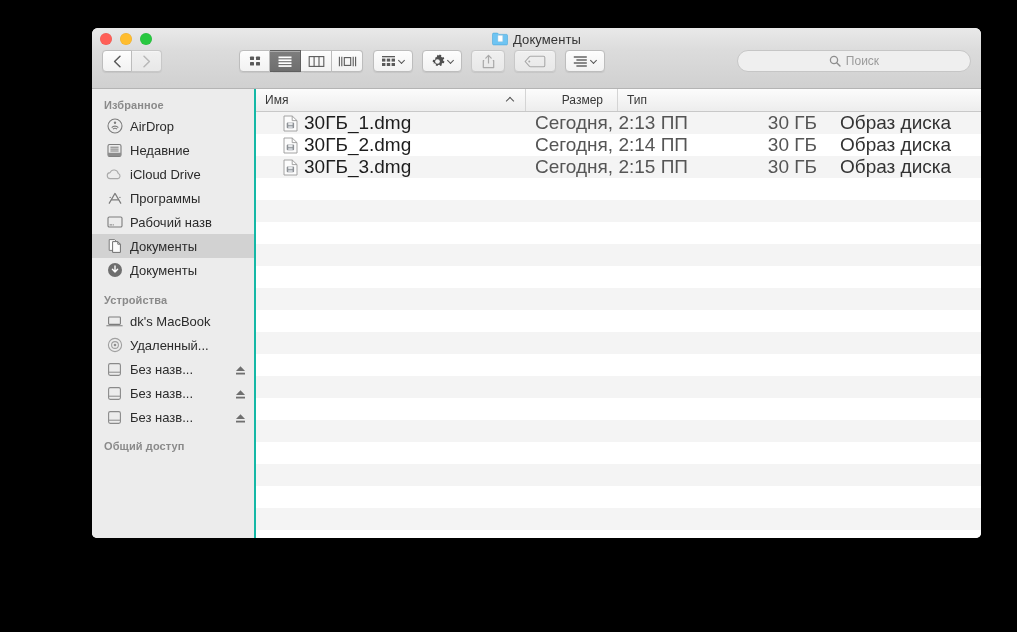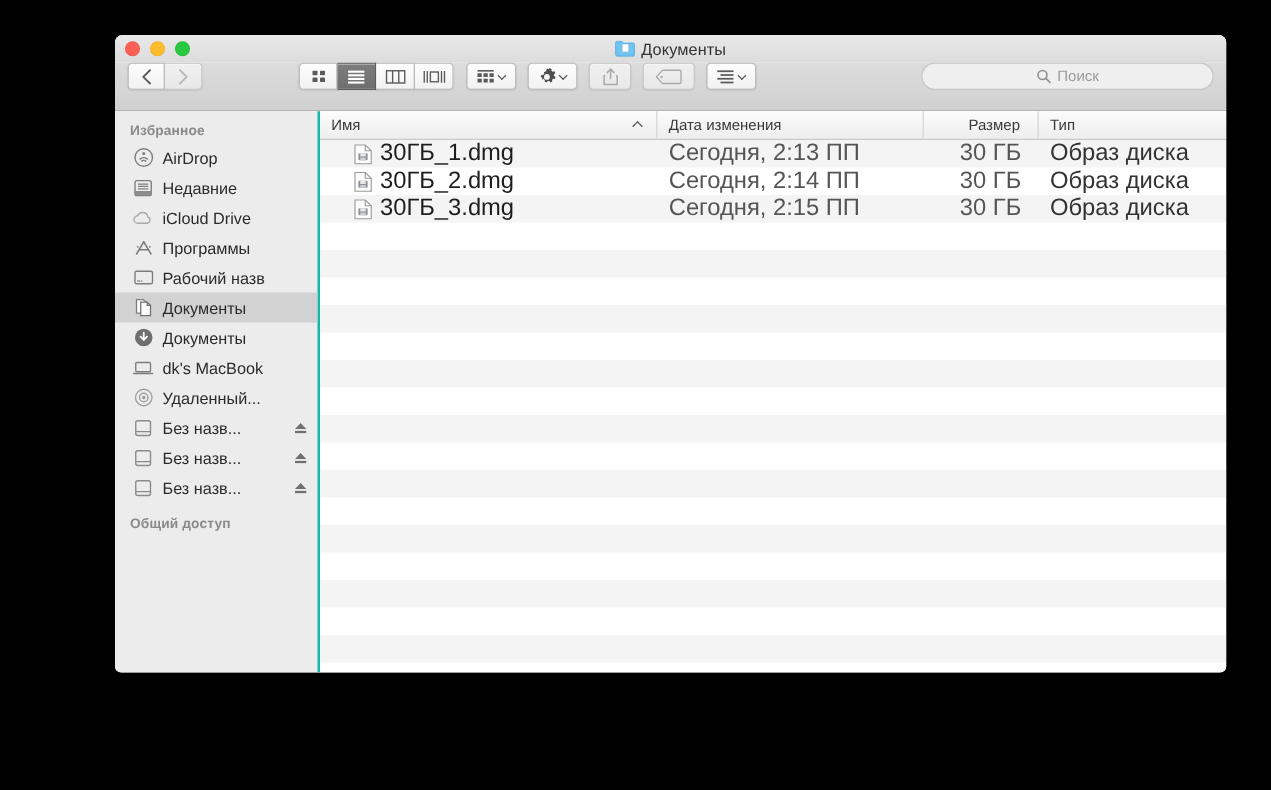--- a/index.html
+++ b/index.html
@@ -416,20 +416,21 @@
       <div class="sb-item">
         <span class="sb-icon">
           <svg width="16" height="16" viewBox="0 0 16 16">
             <circle cx="8" cy="8" r="7" fill="#6f6f6f"></circle>
             <path d="M8 4v6m0 0-2.6-2.7M8 10l2.6-2.7" fill="none" stroke="#fff" stroke-width="1.4" stroke-linecap="round" stroke-linejoin="round"></path>
           </svg>
         </span>
         <span class="sb-label">Документы</span>
       </div>
 
+      <div class="sb-header" style="padding-top:12px">Устройства</div>
 
       <div class="sb-item">
         <span class="sb-icon">
           <svg width="17" height="13" viewBox="0 0 17 13">
             <rect x="2.6" y="2" width="11.8" height="7.4" rx="0.8" fill="none" stroke="#7d7d7d" stroke-width="1.1"></rect>
             <path d="M0.8 10.8h15.4" stroke="#7d7d7d" stroke-width="1.1" stroke-linecap="round"></path>
           </svg>
         </span>
         <span class="sb-label">dk's MacBook</span>
       </div>
@@ -495,23 +496,20 @@
 
       <div class="sb-header" style="padding-top:11px">Общий доступ</div>
     </div>
 
     <div class="listarea">
 
       <div class="colheader">
         <div class="col c-name">
           <span>Имя</span>
           <span class="sortarrow"></span>
-        </div>
-        <div class="col c-date">
-          <span>Дата изменения</span>
         </div>
         <div class="col c-size">
           <span>Размер</span>
         </div>
         <div class="col c-type">
           <span>Тип</span>
         </div>
       </div>
 
       <div class="rows" id="rows">

